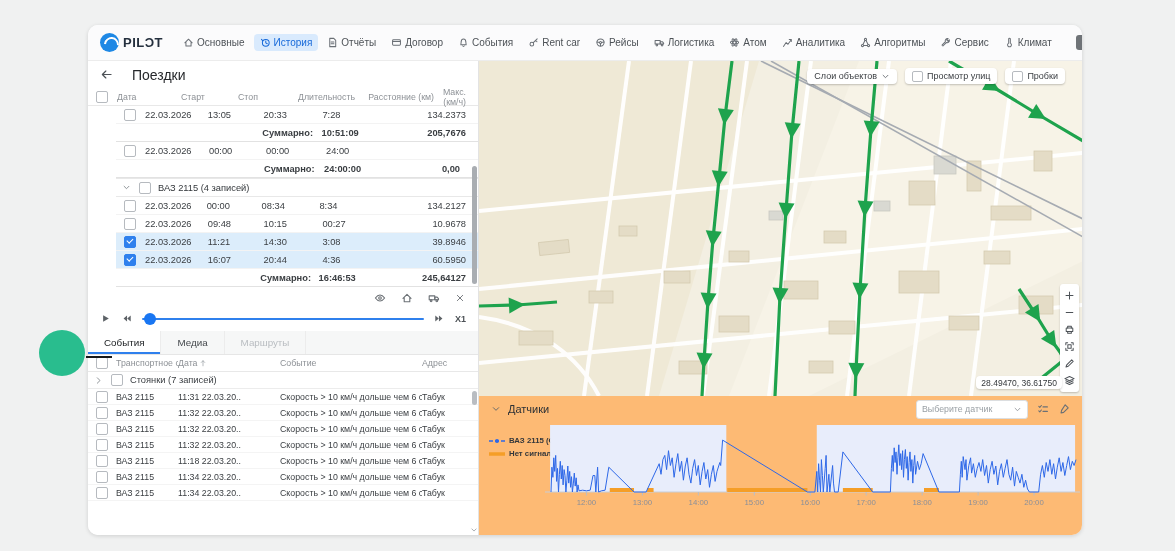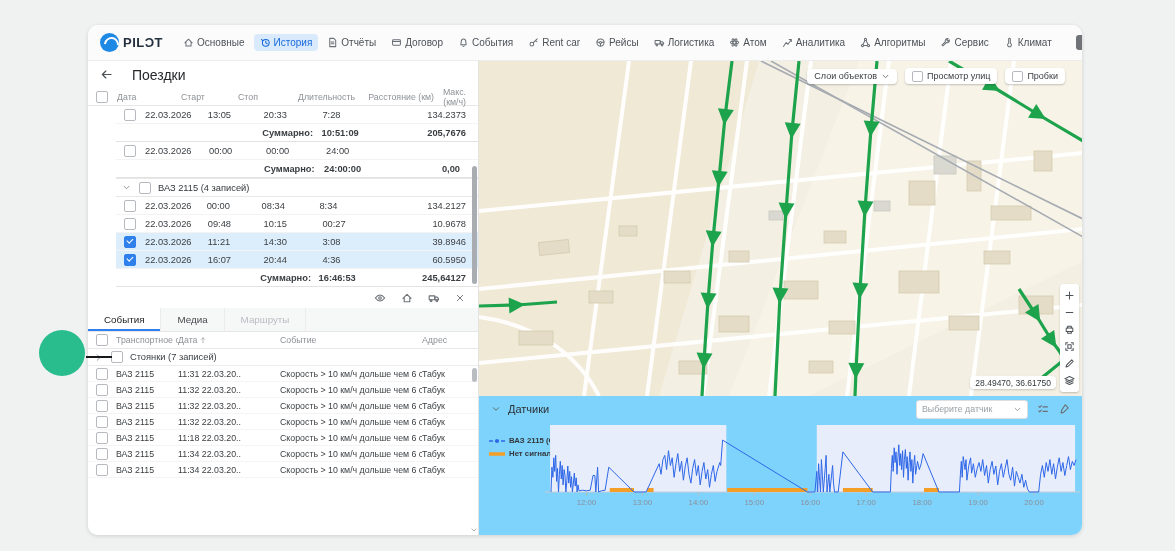--- a/index.html
+++ b/index.html
@@ -73,23 +73,23 @@
   .events-scrollbar{position:absolute;right:1px;top:36px;width:5px;height:14px;background:#b9bdc2;border-radius:3px;}
   .events-scroll-arrow{position:absolute;right:0px;bottom:1px;width:8px;height:8px;color:#8d9196;}
   
   .map{height:335px;min-height:335px;position:relative;background:#f3efe2;overflow:hidden;}
   .map-top{position:absolute;top:7px;right:17px;display:flex;gap:8px;align-items:center;}
   .map-pill{background:#fff;border-radius:4px;padding:2.5px 7px;font-size:9px;color:#3a3e42;display:flex;align-items:center;gap:4px;box-shadow:0 1px 2px rgba(0,0,0,.22);cursor:pointer;white-space:nowrap;}
   .map-pill .cbx{margin-left:0;width:9px;height:9px;min-width:9px;}
   .map-pill .icon{width:9px;height:9px;color:#5d6267;}
   .map-stack{position:absolute;right:3px;bottom:4px;width:19px;background:#fff;border-radius:3px;box-shadow:0 1px 2px rgba(0,0,0,.22);display:flex;flex-direction:column;align-items:center;gap:6px;padding:6px 0;}
   .map-stack .icon{width:11px;height:11px;color:#4d5257;cursor:pointer;}
-  .coords{position:absolute;right:26px;bottom:7px;background:#fff;border-radius:4px;padding:1.5px 5px;font-size:8.5px;color:#33373b;box-shadow:0 1px 2px rgba(0,0,0,.18);}
-  
-  .sensors{flex:1;background:#7dd3fc;position:relative;min-height:0;}
+  .coords{position:absolute;right:20px;bottom:7px;background:#fff;border-radius:4px;padding:1.5px 5px;font-size:8.5px;color:#33373b;box-shadow:0 1px 2px rgba(0,0,0,.18);}
+  
+  .sensors{flex:1;background:#fdba74;position:relative;min-height:0;}
   .sensors-head{height:26px;display:flex;align-items:center;padding:0 12px;justify-content:space-between;}
   .sensors-title{display:flex;align-items:center;gap:7px;font-size:11px;color:#2d3135;}
   .sensors-title .icon{width:10px;height:10px;color:#5d6267;cursor:pointer;}
   .sensors-controls{display:flex;align-items:center;gap:9px;}
   .sensor-select{width:100px;height:17px;border:1px solid #dcdee0;border-radius:3px;display:flex;align-items:center;justify-content:space-between;padding:0 5px;font-size:8.8px;color:#9aa0a5;cursor:pointer;background:#fff;}
   .sensor-select .icon{width:9px;height:9px;color:#8d9196;}
   .sensors-controls>.icon{width:12px;height:12px;color:#6b7075;cursor:pointer;}
   .legend{position:absolute;left:10px;top:40px;display:flex;flex-direction:column;gap:4px;}
   .legend-item{display:flex;align-items:center;gap:4px;font-size:7.8px;font-weight:bold;color:#33373b;white-space:nowrap;}
   .legend-swatch{width:16px;height:8px;position:relative;}
@@ -376,20 +376,42 @@
                 <path d="M6.8 5.1h2.3l1.4 1.6v1H6.8z"></path>
                 <circle cx="3.1" cy="8.8" r=".9"></circle>
                 <circle cx="8.8" cy="8.8" r=".9"></circle>
               </svg>
             </span>
           <span class="icon" id="tb-close" style="width:10px;height:10px;">
               <svg viewBox="0 0 12 12" fill="none" stroke="currentColor" stroke-width="1.1" stroke-linecap="round" stroke-linejoin="round">
                 <path d="M2.8 2.8l6.4 6.4M9.2 2.8 2.8 9.2"></path>
               </svg>
             </span>
+        </div>
+        <div class="player">
+          <span class="icon" id="pl-play">
+              <svg viewBox="0 0 12 12" fill="none" stroke="currentColor" stroke-width="1.1" stroke-linecap="round" stroke-linejoin="round">
+                <path d="M3.4 2.4v7.2l6.2-3.6z" fill="currentColor" stroke="none"></path>
+              </svg>
+            </span>
+          <span class="icon" id="pl-rew" style="width:13px;">
+              <svg viewBox="0 0 12 12" fill="none" stroke="currentColor" stroke-width="1.1" stroke-linecap="round" stroke-linejoin="round">
+                <path d="M6.6 2.8 2.8 6l3.8 3.2zM10.6 2.8 6.8 6l3.8 3.2z" fill="currentColor" stroke="none"></path>
+              </svg>
+            </span>
+          <div class="slider">
+            <div class="slider-track"></div>
+            <div class="slider-thumb"></div>
+          </div>
+          <span class="icon" id="pl-fwd" style="width:13px;">
+              <svg viewBox="0 0 12 12" fill="none" stroke="currentColor" stroke-width="1.1" stroke-linecap="round" stroke-linejoin="round">
+                <path d="M5.4 2.8 9.2 6 5.4 9.2zM1.4 2.8 5.2 6 1.4 9.2z" fill="currentColor" stroke="none"></path>
+              </svg>
+            </span>
+          <span class="speed-label">X1</span>
         </div>
         <div class="tabs" id="tabs">
             <div class="tab active">События</div>
             <div class="tab">Медиа</div>
             <div class="tab disabled">Маршруты</div>
           </div>
         <div class="events-wrap">
           <div id="events-table">
               <div class="erow head">
                 <span class="cbx"></span>

